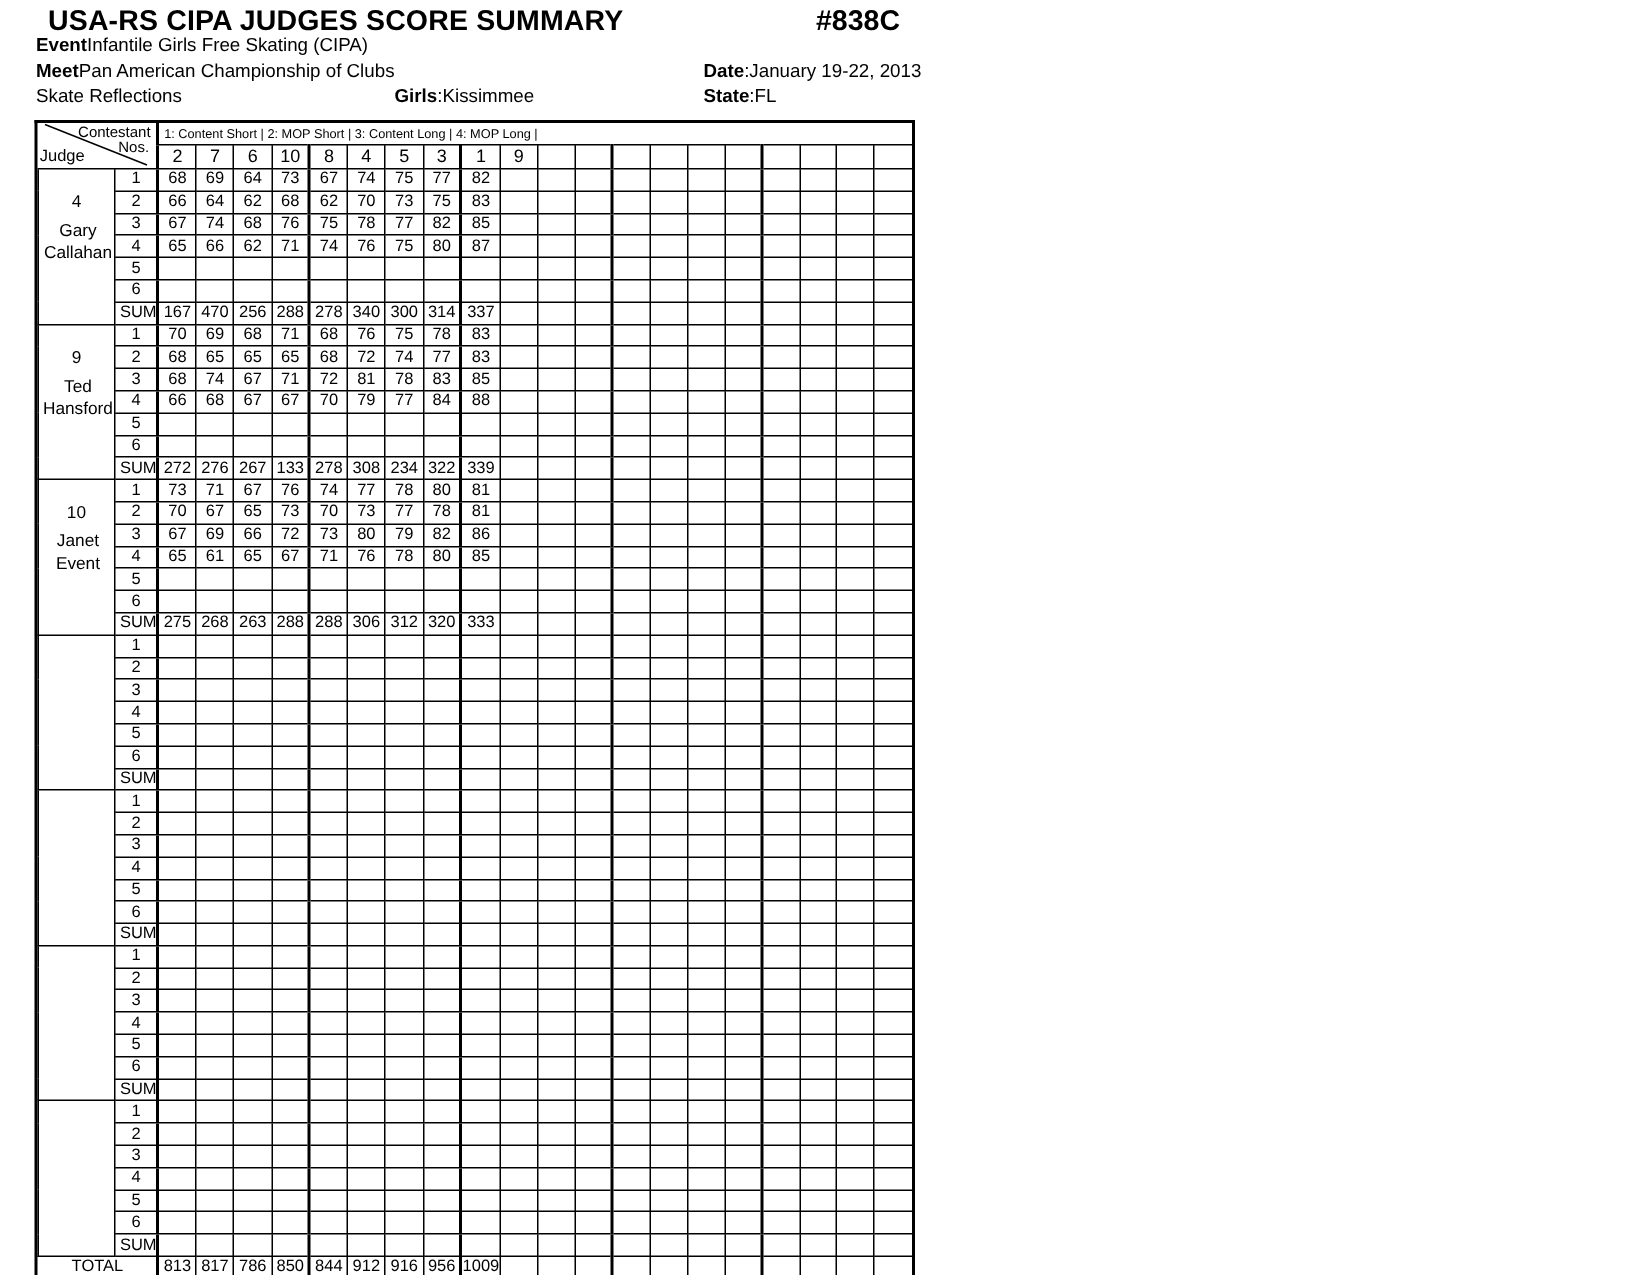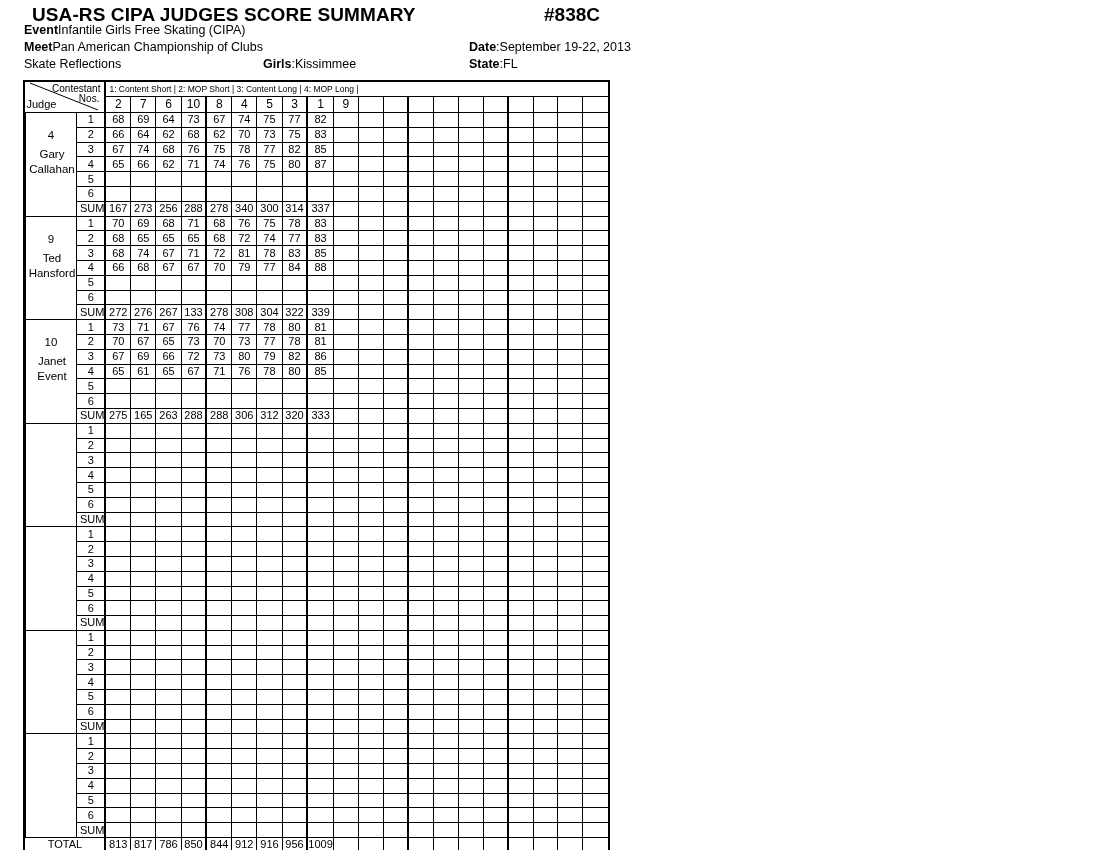--- a/index.html
+++ b/index.html
@@ -23,21 +23,21 @@
   .corner { position: relative; font-size: 10px; }
 </style>
 </head>
 <body>
 
 <div class="abs title">USA-RS CIPA JUDGES SCORE SUMMARY</div>
 <div class="abs docnum">#838C</div>
 
 <div class="abs hdr" style="left:24px; top:23px;"><b>Event</b><span>Infantile Girls Free Skating  (CIPA)</span></div>
 <div class="abs hdr" style="left:24px; top:40px;"><b>Meet</b><span>Pan American Championship of Clubs</span></div>
-<div class="abs hdr" style="left:469px; top:40px;"><b>Date</b><span>:</span><span>September 19-22, 2013</span></div>
+<div class="abs hdr" style="left:469px; top:40px;"><b>Date</b><span>:</span><span>January 19-22, 2013</span></div>
 <div class="abs hdr" style="left:24px; top:57px;">Skate Reflections</div>
 <div class="abs hdr" style="left:263px; top:57px;"><b>Girls</b><span>:</span><span>Kissimmee</span></div>
 <div class="abs hdr" style="left:469px; top:57px;"><b>State</b><span>:</span><span>FL</span></div>
 
 <div class="sheet">
   <table class="grid" id="grid">
       <colgroup>
         <col style="width:51px">
         <col style="width:28px">
         <col style="width:25.35px">
@@ -233,21 +233,21 @@
           <td class="val" style=""></td>
           <td class="val" style=""></td>
           <td class="val thickL" style=""></td>
           <td class="val" style=""></td>
           <td class="val" style=""></td>
           <td class="val" style="border-right:none"></td>
         </tr>
         <tr>
           <td class="rowlbl" style="text-align:left;padding-left:3px;padding-right:0">SUM</td>
           <td class="val thickL" style="">167</td>
-          <td class="val" style="">273</td>
+          <td class="val" style="">470</td>
           <td class="val" style="">256</td>
           <td class="val" style="">288</td>
           <td class="val thickL" style="">278</td>
           <td class="val" style="">340</td>
           <td class="val" style="">300</td>
           <td class="val" style="">314</td>
           <td class="val thickL" style="">337</td>
           <td class="val" style=""></td>
           <td class="val" style=""></td>
           <td class="val" style=""></td>
@@ -403,21 +403,21 @@
           <td class="val" style="border-right:none"></td>
         </tr>
         <tr>
           <td class="rowlbl" style="text-align:left;padding-left:3px;padding-right:0">SUM</td>
           <td class="val thickL" style="">272</td>
           <td class="val" style="">276</td>
           <td class="val" style="">267</td>
           <td class="val" style="">133</td>
           <td class="val thickL" style="">278</td>
           <td class="val" style="">308</td>
-          <td class="val" style="">304</td>
+          <td class="val" style="">234</td>
           <td class="val" style="">322</td>
           <td class="val thickL" style="">339</td>
           <td class="val" style=""></td>
           <td class="val" style=""></td>
           <td class="val" style=""></td>
           <td class="val thickL" style=""></td>
           <td class="val" style=""></td>
           <td class="val" style=""></td>
           <td class="val" style=""></td>
           <td class="val thickL" style=""></td>
@@ -563,21 +563,21 @@
           <td class="val" style=""></td>
           <td class="val" style=""></td>
           <td class="val thickL" style=""></td>
           <td class="val" style=""></td>
           <td class="val" style=""></td>
           <td class="val" style="border-right:none"></td>
         </tr>
         <tr>
           <td class="rowlbl" style="text-align:left;padding-left:3px;padding-right:0">SUM</td>
           <td class="val thickL" style="">275</td>
-          <td class="val" style="">165</td>
+          <td class="val" style="">268</td>
           <td class="val" style="">263</td>
           <td class="val" style="">288</td>
           <td class="val thickL" style="">288</td>
           <td class="val" style="">306</td>
           <td class="val" style="">312</td>
           <td class="val" style="">320</td>
           <td class="val thickL" style="">333</td>
           <td class="val" style=""></td>
           <td class="val" style=""></td>
           <td class="val" style=""></td>

